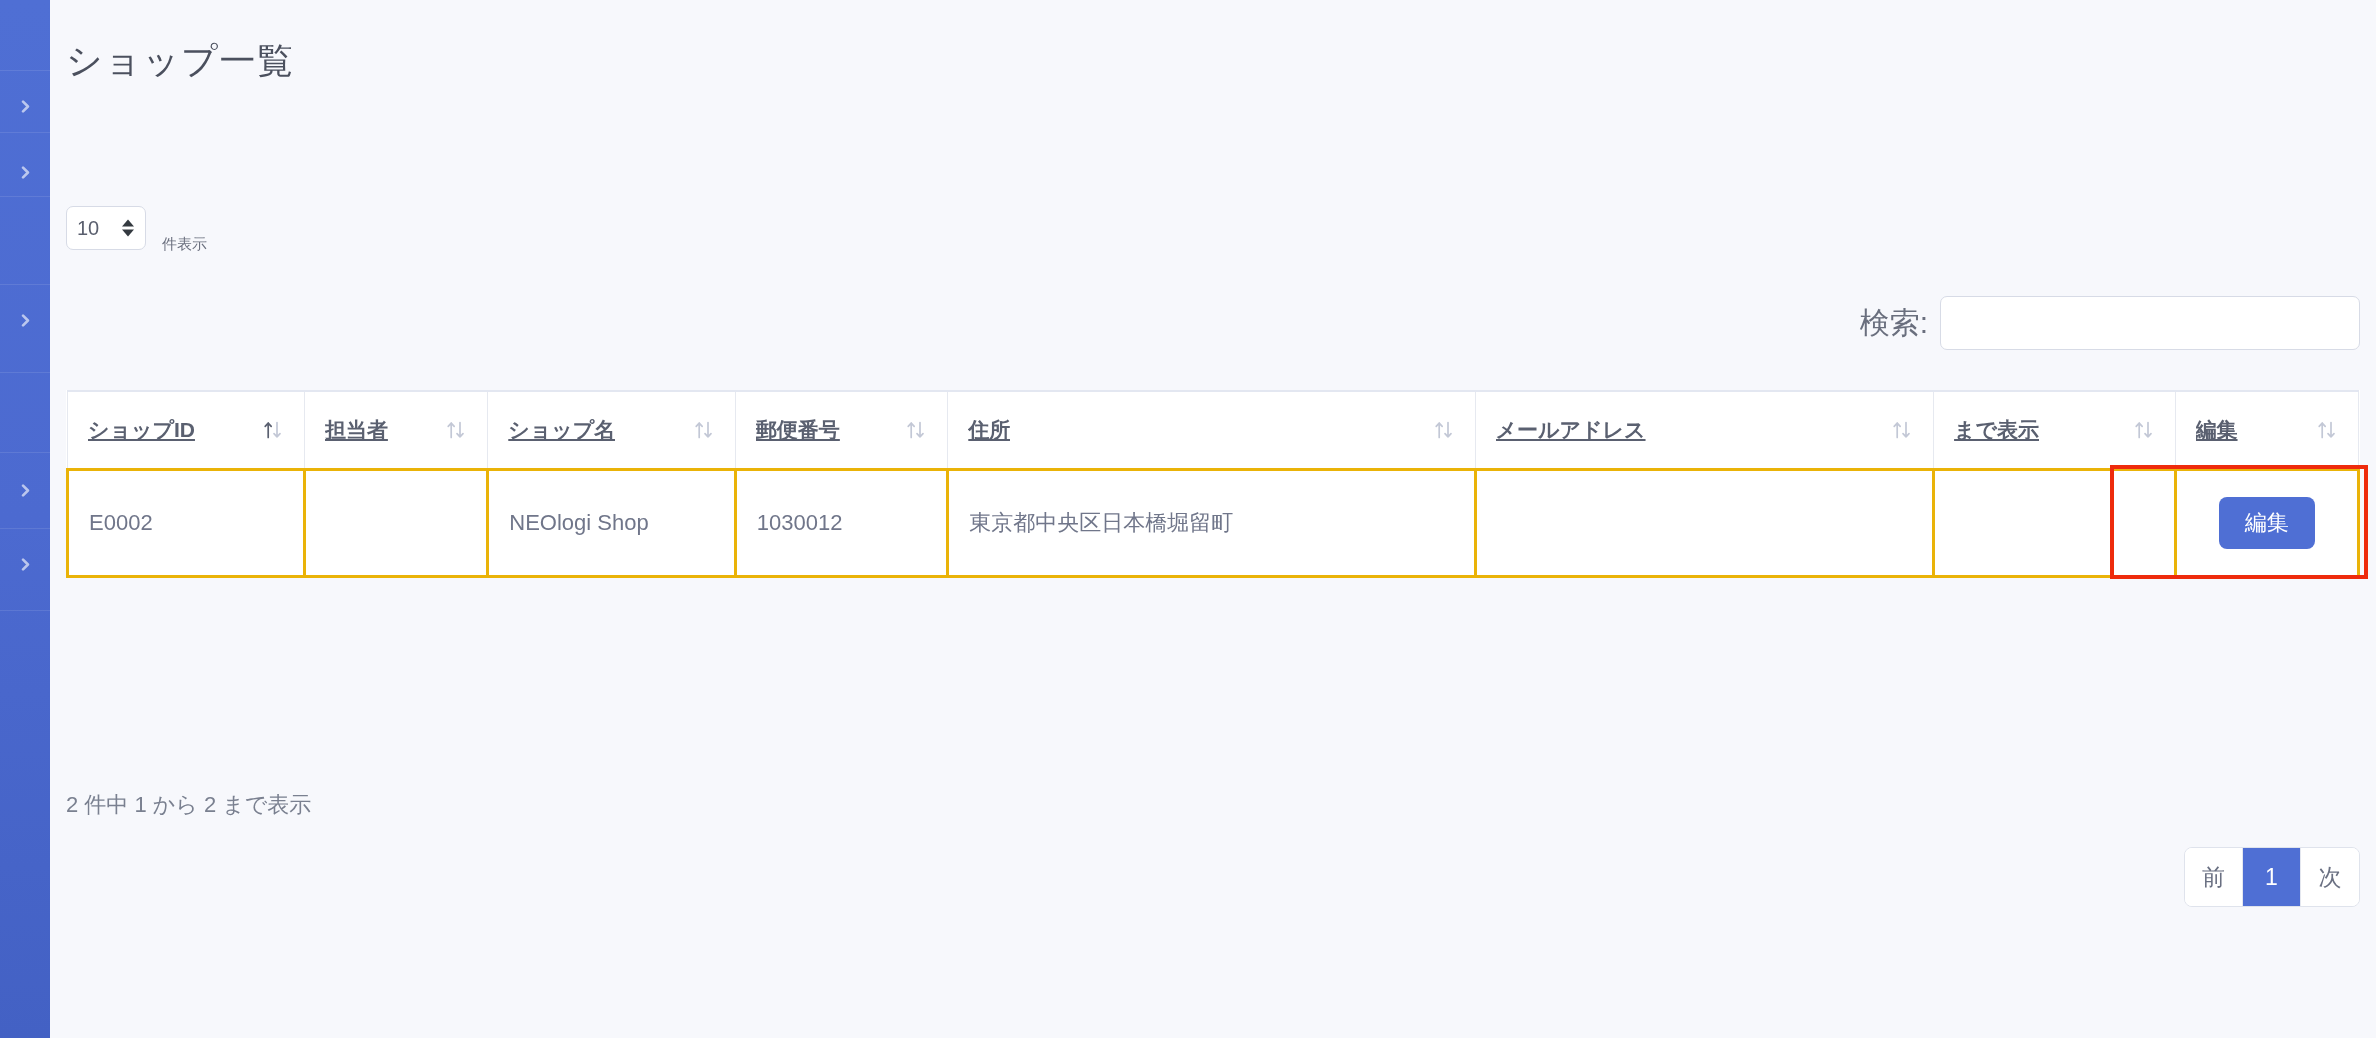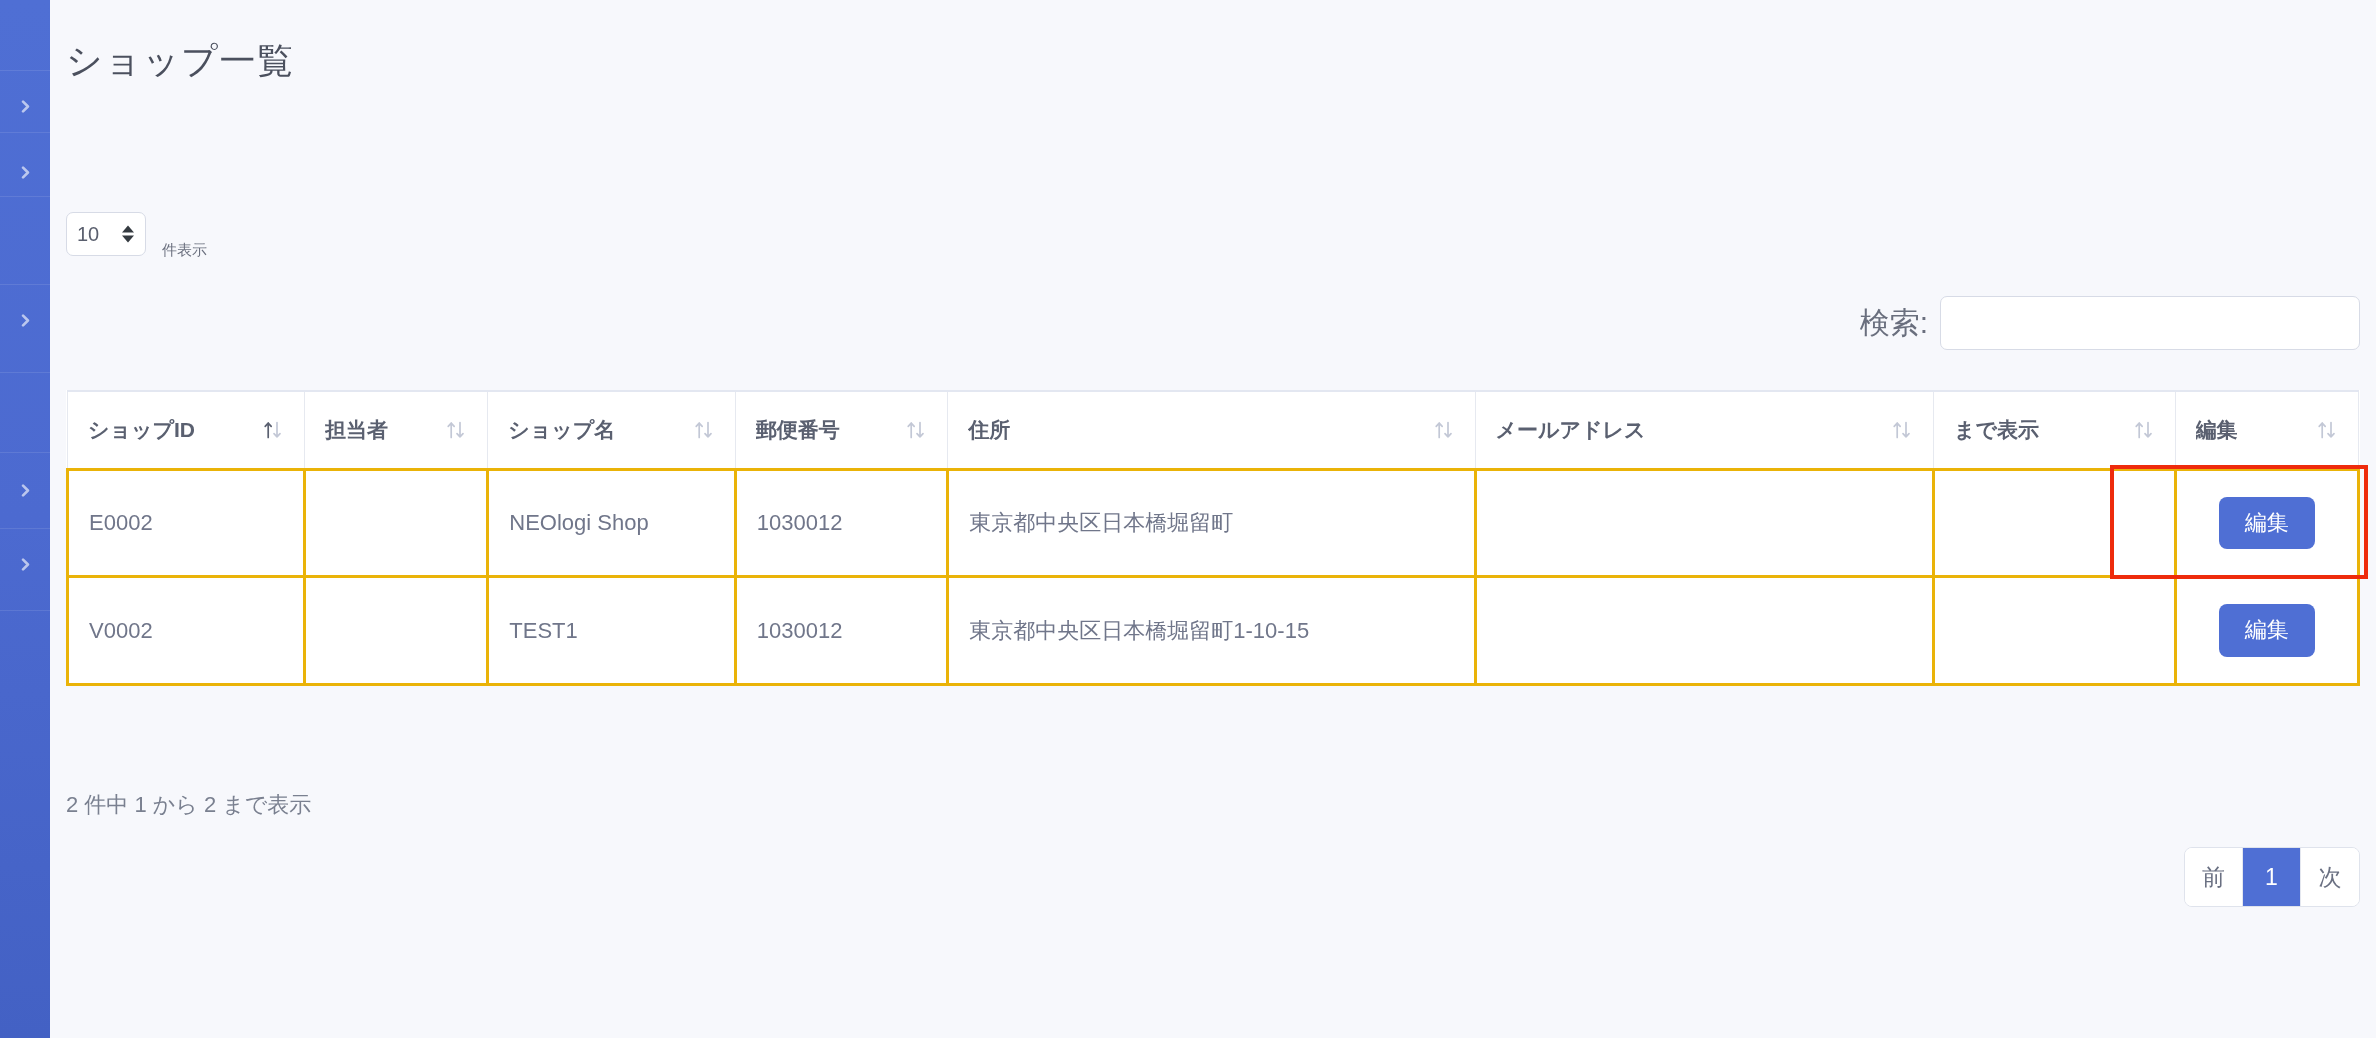--- a/index.html
+++ b/index.html
@@ -62,21 +62,21 @@
     color: #4b505e;
     letter-spacing: 1.5px;
     line-height: 1.3;
     white-space: nowrap;
   }
 
   
   #length-control {
     position: absolute;
     left: 16px;
-    top: 212px;
+    top: 206px;
     display: flex;
     align-items: center;
     height: 44px;
   }
   .length-select {
     position: relative;
     width: 80px;
     height: 44px;
     border: 1px solid #d7dbe6;
     border-radius: 7px;
@@ -159,20 +159,21 @@
     border-top: 2px solid #e3e7f1;
     border-bottom: 2px solid #e8ebf2;
     background: #ffffff;
     text-align: left;
     padding: 24px 20px 24px 20px;
     font-size: 21px;
     font-weight: bold;
     color: #5a6070;
     vertical-align: middle;
     white-space: nowrap;
+    text-decoration: underline;
   }
   .th-inner {
     display: flex;
     align-items: center;
     justify-content: space-between;
     gap: 8px;
   }
   .th-label { overflow: hidden; text-overflow: ellipsis; }
   .sort-ico {
     flex: 0 0 auto;
@@ -432,30 +433,20 @@
             <tr>
               <td>E0002</td>
               <td></td>
               <td>NEOlogi Shop</td>
               <td>1030012</td>
               <td>東京都中央区日本橋堀留町</td>
               <td></td>
               <td></td>
               <td class="edit-cell" id="highlighted-edit-cell"><button class="btn-edit">編集</button></td>
             </tr>
-            <tr>
-              <td>V0002</td>
-              <td></td>
-              <td>TEST1</td>
-              <td>1030012</td>
-              <td>東京都中央区日本橋堀留町1-10-15</td>
-              <td></td>
-              <td></td>
-              <td class="edit-cell"><button class="btn-edit">編集</button></td>
-            </tr>
           </tbody>
       </table>
       <div id="highlight-box" style="left: 2043.88px; top: 75px; width: 257.625px; height: 113.891px;"></div>
     </div>
 
     <div id="table-info">2 件中 1 から 2 まで表示</div>
 
     <div id="pagination">
         <div class="pg-btn">前</div>
         <div class="pg-btn active">1</div>

